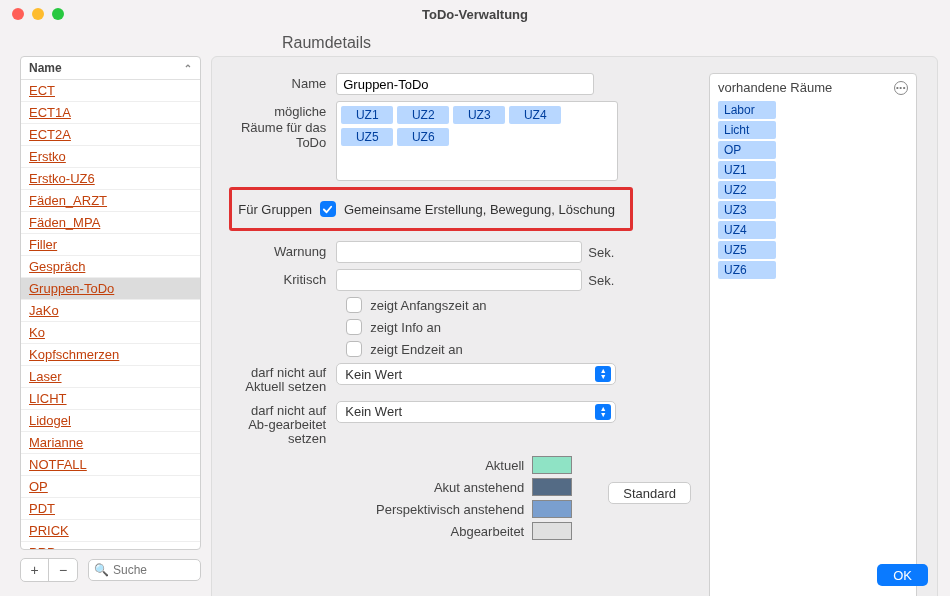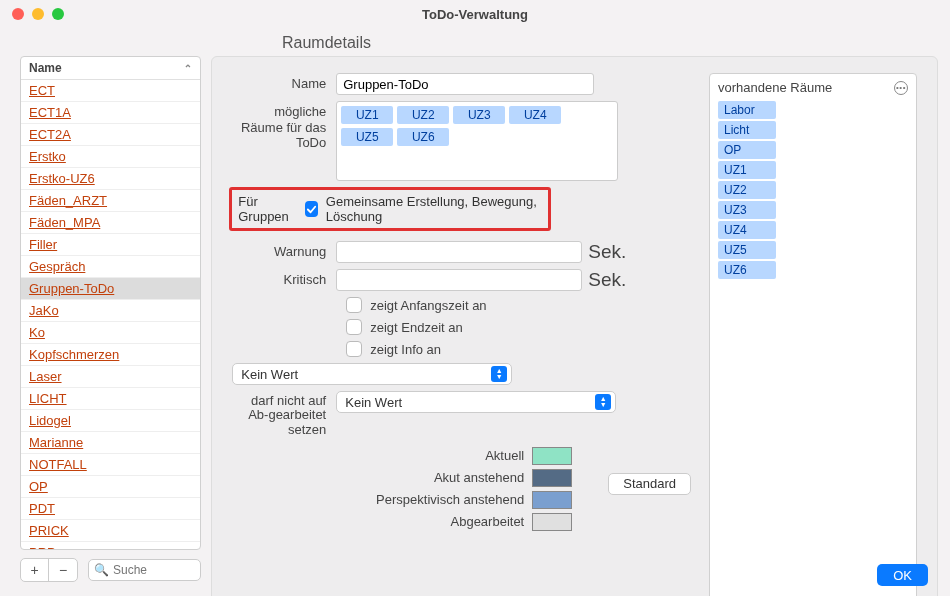--- a/index.html
+++ b/index.html
@@ -37,27 +37,27 @@
   
   .middle { flex: 1; display: flex; flex-direction: column; }
   .detail-panel { flex: 1; background: #eeedee; border: 1px solid #ddd; border-radius: 6px; padding: 16px 20px; display: flex; gap: 18px; }
   .form { flex: 1; }
   .form-row { display: flex; align-items: flex-start; margin-bottom: 6px; }
   .form-row .lbl { width: 104px; text-align: right; padding-right: 10px; font-size: 13px; color: #444; padding-top: 3px; }
   .form-row .ctrl { flex: 1; display: flex; align-items: center; gap: 6px; }
   input[type=text].field { height: 22px; border: 1px solid #ccc; border-radius: 3px; padding: 0 6px; width: 258px; background: #fff; font-size: 13px; }
   .room-box { width: 282px; height: 80px; background: #fff; border: 1px solid #ccc; border-radius: 3px; padding: 4px; display: flex; flex-wrap: wrap; align-content: flex-start; gap: 4px 4px; }
   .tag { background: #b8d7ff; color: #003f9e; font-size: 12px; padding: 0 4px; border-radius: 2px; min-width: 52px; text-align: center; height: 18px; line-height: 18px; }
-  .redbox { border: 3px solid #e03131; border-radius: 3px; padding: 4px 6px; display: flex; align-items: center; gap: 8px; width: 322px; margin-left: -3px; margin-bottom: 10px; margin-top: 4px;}
+  .redbox { border: 3px solid #e03131; border-radius: 3px; padding: 11px 6px; display: flex; align-items: center; gap: 8px; width: 404px; margin-left: -3px; margin-bottom: 10px; margin-top: 4px;}
   .redbox .lbl-inline { font-size: 13px; color: #333; }
   .mac-check { width: 16px; height: 16px; border-radius: 4px; background: #0a7aff; display: inline-flex; align-items: center; justify-content: center; }
   .mac-check svg { width: 11px; height: 11px; }
   .mac-check-empty { width: 16px; height: 16px; border-radius: 4px; background: #fff; border: 1px solid #bbb; display: inline-block; }
   .sec-input { width: 246px; height: 22px; border: 1px solid #ccc; border-radius: 3px; background: #fff; }
-  .sec-suffix { font-size: 19px; color: #444; }
+  .sec-suffix { font-size: 13px; color: #444; }
   .chk-row { display: flex; align-items: center; gap: 8px; margin-left: 114px; margin-bottom: 6px; font-size: 13px; color: #444; }
   .select { width: 280px; height: 22px; border: 1px solid #ccc; border-radius: 5px; background: #fff; display: flex; align-items: center; justify-content: space-between; padding: 0 4px 0 8px; font-size: 13px; }
   .select .arrows { width: 16px; height: 16px; background: #0a7aff; border-radius: 3px; display: flex; flex-direction: column; align-items: center; justify-content: center; }
   .select .arrows span { color: #fff; font-size: 7px; line-height: 6px; }
 
   .color-section { margin-top: 10px; margin-left: 70px; }
   .color-row { display: flex; align-items: center; gap: 8px; justify-content: flex-end; width: 270px; margin-bottom: 4px; }
   .color-row .clabel { font-size: 13px; color: #444; }
   .swatch { width: 40px; height: 18px; border: 1px solid #888; }
   .aktuell { background: #8fe3c5; } .akut { background: #546b85; } .persp { background: #7a9fcf; } .abge { background: #e0e0e0; }
@@ -179,28 +179,29 @@
               <span class="sec-suffix">Sek.</span>
             </div>
         </div>
 
         <div class="chk-row">
             <span class="mac-check-empty"></span>
             <span>zeigt Anfangszeit an</span>
           </div>
         <div class="chk-row">
             <span class="mac-check-empty"></span>
-            <span>zeigt Endzeit an</span>
+            <span>zeigt Info an</span>
           </div>
         <div class="chk-row">
             <span class="mac-check-empty"></span>
-            <span>zeigt Info an</span>
-          </div>
-
-        <div class="form-row">
+            <span>zeigt Endzeit an</span>
+          </div>
+
+        <div class="form-row">
+          <div class="lbl" style="line-height:1.1;">darf nicht auf Aktuell setzen</div>
           <div class="ctrl">
             <div class="select">
               <span>Kein Wert</span>
               <span class="arrows">
                   <span>▲</span>
                   <span>▼</span>
                 </span>
             </div>
           </div>
         </div>

